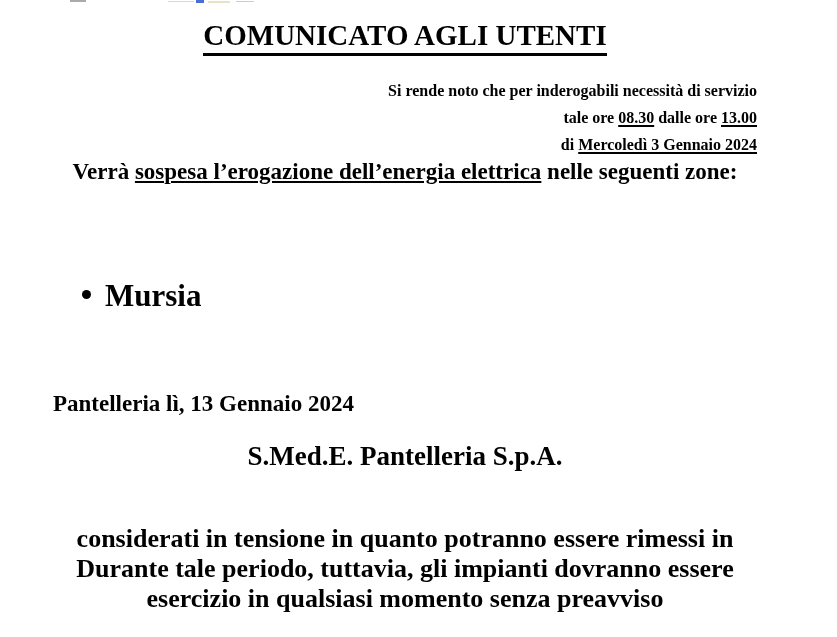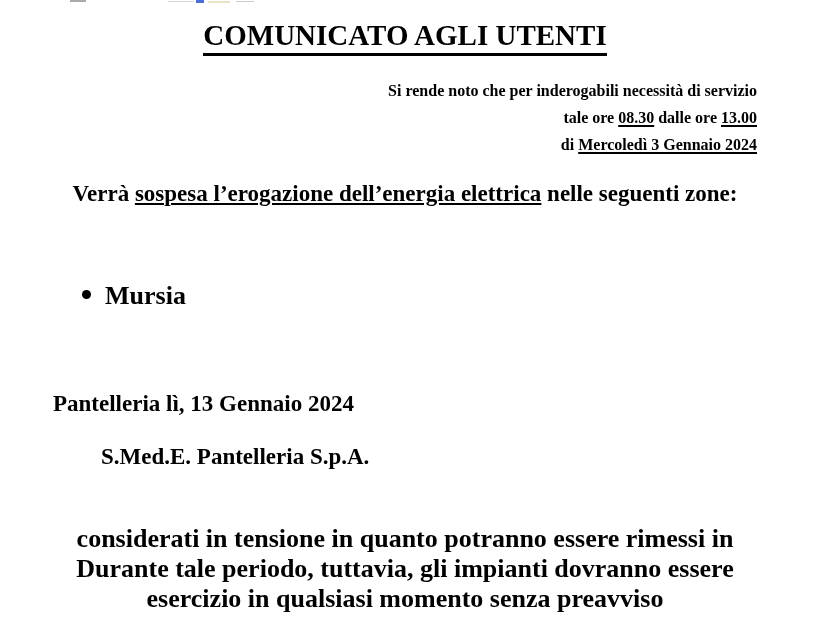--- a/index.html
+++ b/index.html
@@ -55,39 +55,39 @@
     text-align: right;
   }
   .u {
     text-decoration: underline;
     text-decoration-thickness: 2px;
     text-underline-offset: 2px;
     margin-top: 24px;
   }
 
   .suspension {
-    top: 180px;
+    top: 158px;
     font-size: 23px;
     line-height: 27px;
     font-weight: bold;
     text-align: center;
   }
 
-  .zone-list { top: 282px; font-size: 26px; line-height: 27px; font-weight: bold; }
+  .zone-list { top: 282px; font-size: 31px; line-height: 27px; font-weight: bold; }
   .zone-item { position: relative; padding-left: 52px; }
   .bullet-dot {
     position: absolute;
     left: 29px; top: 8px;
     width: 9px; height: 9px;
     border-radius: 50%;
     background: #000;
   }
 
   .place-date { top: 390px; font-size: 23px; line-height: 27px; font-weight: bold; text-align: left; }
-  .company    { top: 443px; font-size: 23px; line-height: 27px; font-weight: bold; text-align: left; margin-left: 48px; }
+  .company    { top: 443px; font-size: 27px; line-height: 27px; font-weight: bold; text-align: center; }
 
   .attention {
     top: 524px;
     font-size: 26px;
     line-height: 30px;
     font-weight: bold;
     text-align: center;
   }
 </style>
 </head>

